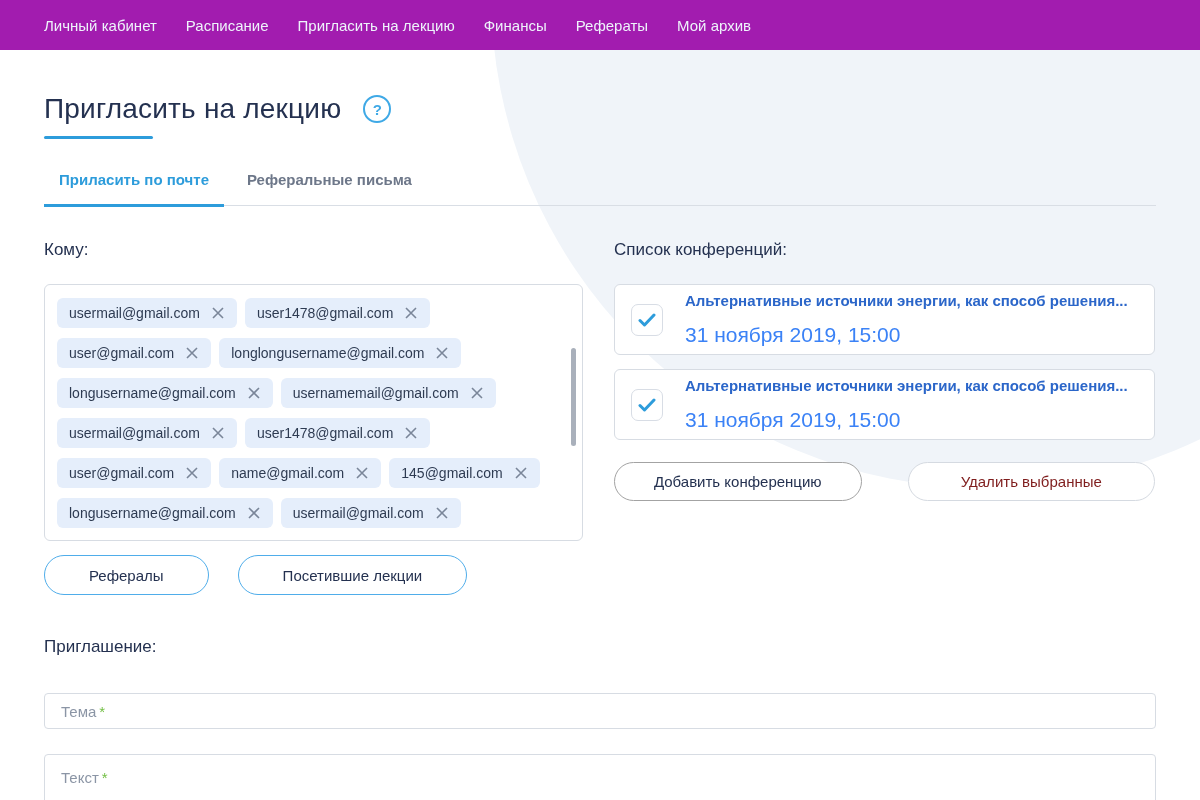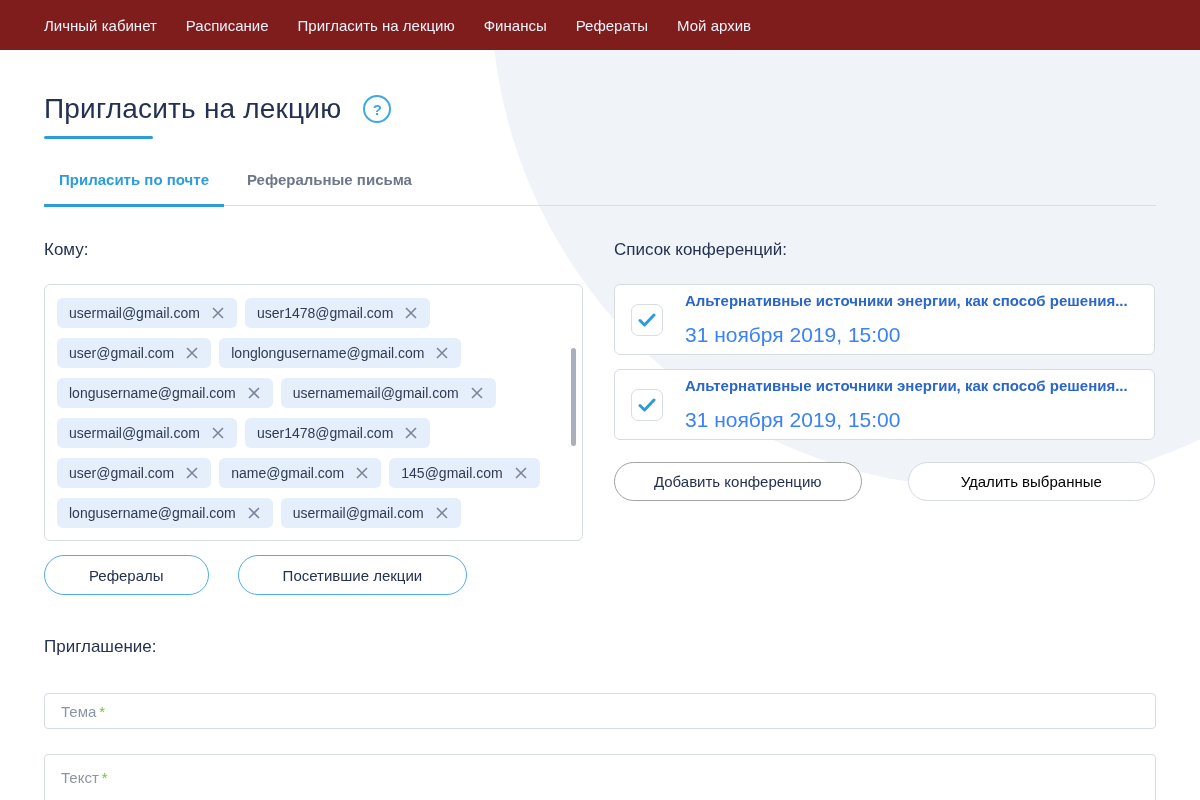--- a/index.html
+++ b/index.html
@@ -18,21 +18,21 @@
     width: 990px; height: 990px;
     border-radius: 50%;
     background: #f0f4f9;
     z-index: 0;
   }
 
   
   .nav {
     position: relative; z-index: 2;
     height: 50px;
-    background: #7f1d1d;
+    background: #a21caf;
     display: flex; align-items: center;
     padding: 17px 44px;
     gap: 29px;
   }
   .nav-item {
     color: #eef3fb;
     font-size: 15px;
     cursor: pointer;
     white-space: nowrap;
   }
@@ -144,21 +144,21 @@
   .conf-date { margin-top: 14px; font-size: 21px; color: #3b82f6; }
 
   .conf-btn-row { margin-top: 22px; display: flex; gap: 46px; }
   .conf-btn {
     flex: 1; height: 39px; border-radius: 20px;
     background: #fff; font-size: 15px;
     font-family: "Liberation Sans", sans-serif;
     cursor: pointer;
   }
   .conf-btn.add { border: 1px solid #a3a3a3; color: #243150; }
-  .conf-btn.del { border: 1px solid #d5dae1; color: #000000; }
+  .conf-btn.del { border: 1px solid #d5dae1; color: #7f1d1d; }
 
   
   .invitation { margin-top: 42px; }
   .field {
     position: relative;
     border: 1px solid #d7dce3; border-radius: 4px;
     background: #fff;
   }
   .field-subject { margin-top: 36px; height: 36px; padding-left: 36px; }
   .field-text { margin-top: 25px; height: 90px; }

